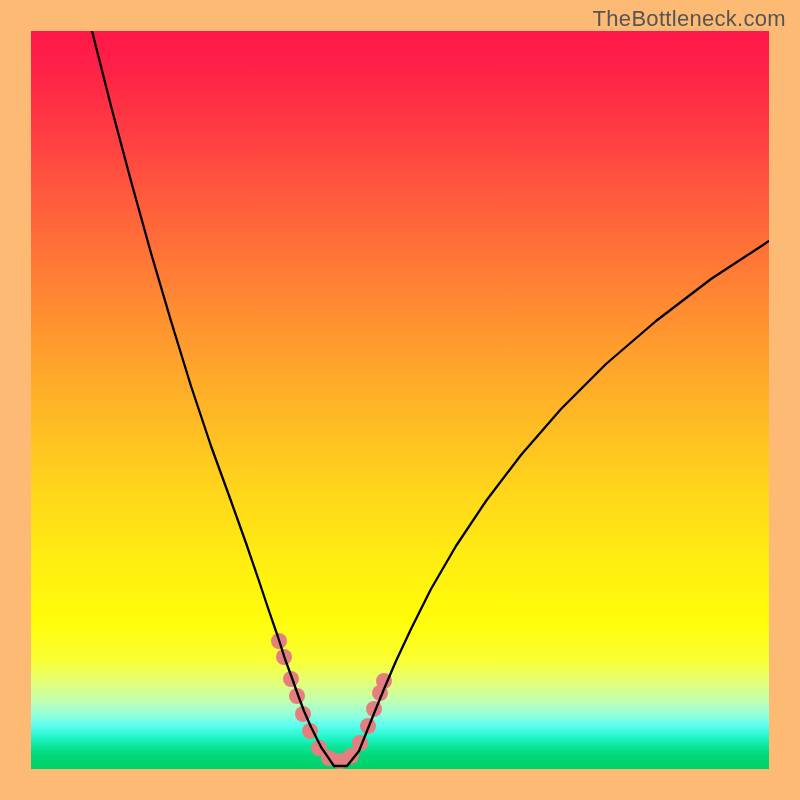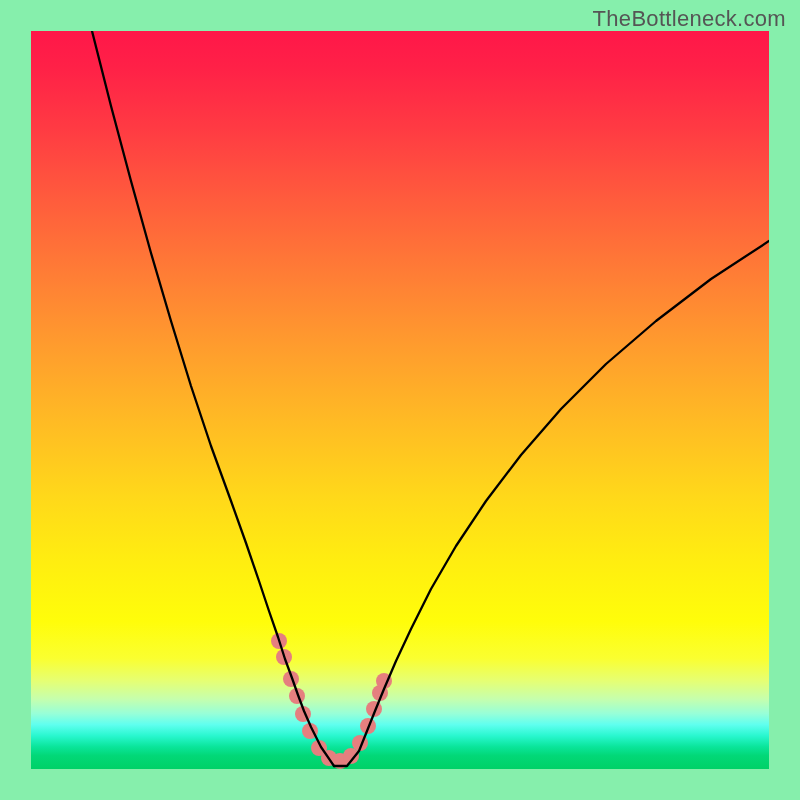--- a/index.html
+++ b/index.html
@@ -8,21 +8,21 @@
     width: 800px;
     height: 800px;
     overflow: hidden;
     background: #000;
     font-family: Arial, Helvetica, sans-serif;
   }
   .frame {
     position: relative;
     width: 800px;
     height: 800px;
-    background: #86efac;
+    background: #fdba74;
   }
   .plot-area {
     position: absolute;
     left: 31px;
     top: 31px;
     width: 738px;
     height: 738px;
     
     background: linear-gradient(
       to bottom,

